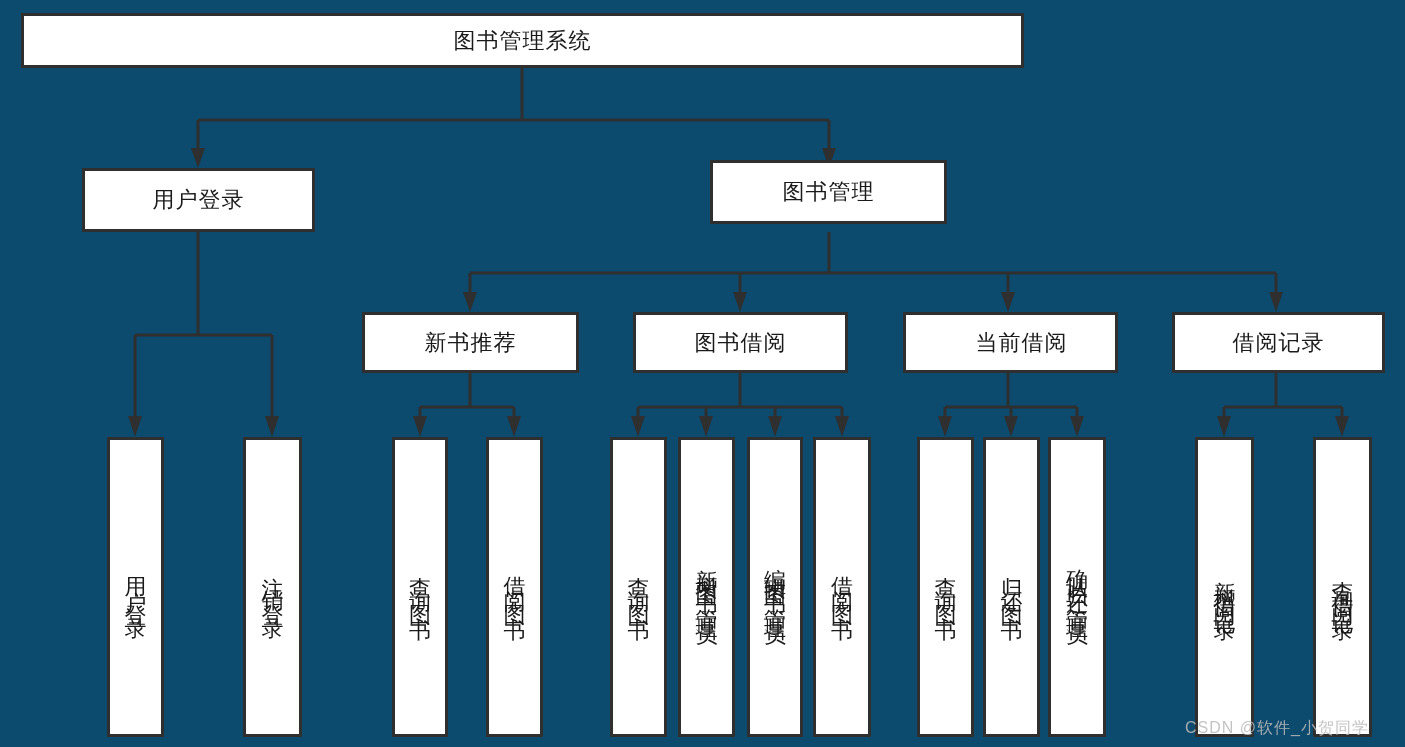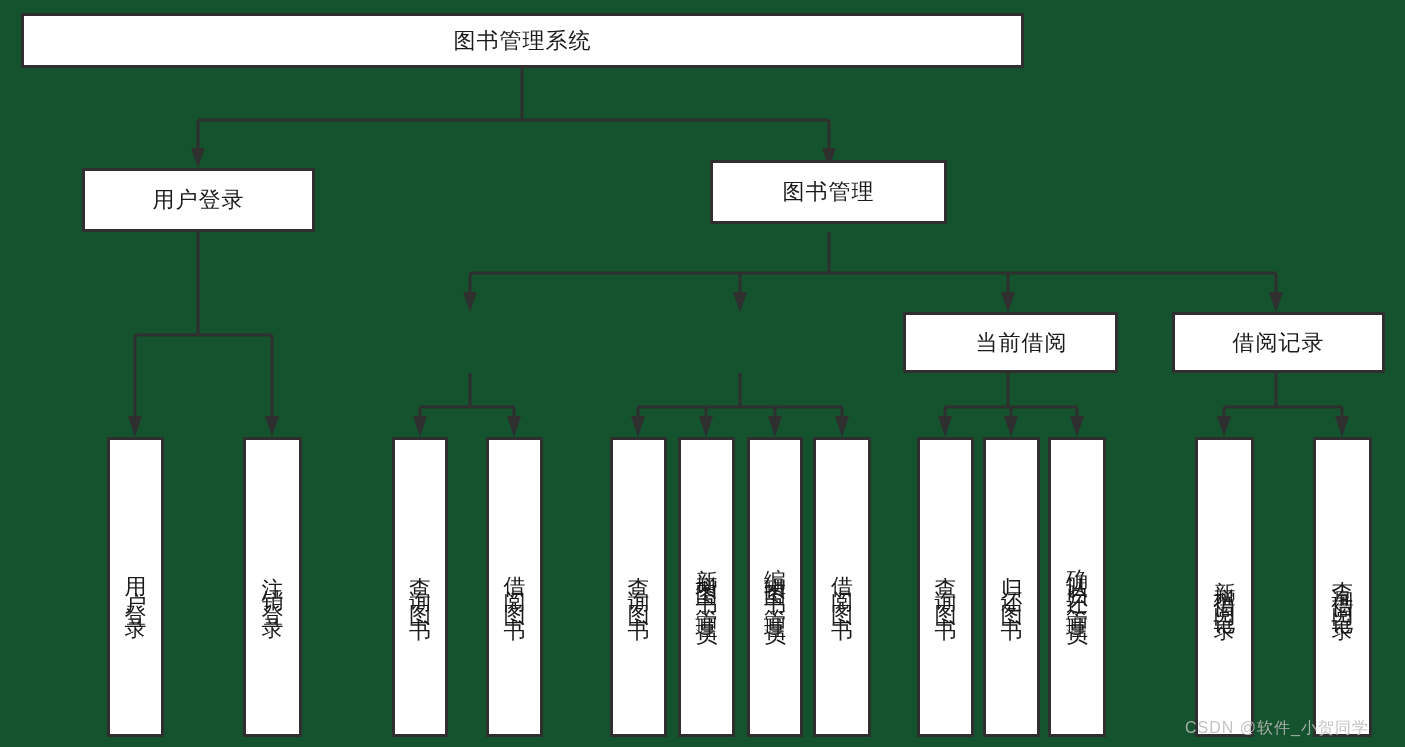--- a/index.html
+++ b/index.html
@@ -5,21 +5,21 @@
   html, body {
     margin: 0;
     padding: 0;
     background: #ffffff;
     font-family: "Liberation Sans", "DejaVu Sans", sans-serif;
   }
   .canvas {
     position: relative;
     width: 1405px;
     height: 747px;
-    background: #14532d;
+    background: #0c4a6e;
     overflow: hidden;
     color: #1a1a1a;
   }
   .connectors {
     position: absolute;
     left: 0; top: 0;
     width: 1405px; height: 747px;
     pointer-events: none;
   }
   .connectors line { stroke: #2f2f2f; stroke-width: 3; }
@@ -155,20 +155,26 @@
     <span>图书管理系统</span>
   </div>
 
   <div class="box" style="left:82px; top:168px; width:233px; height:64px;">
     <span>用户登录</span>
   </div>
   <div class="box" style="left:710px; top:160px; width:237px; height:64px;">
     <span>图书管理</span>
   </div>
 
+  <div class="box" style="left:362px; top:312px; width:217px; height:61px;">
+    <span>新书推荐</span>
+  </div>
+  <div class="box" style="left:633px; top:312px; width:215px; height:61px;">
+    <span>图书借阅</span>
+  </div>
   <div class="box" style="left:903px; top:312px; width:215px; height:61px;padding-left:22px;">
     <span>当前借阅</span>
   </div>
   <div class="box" style="left:1172px; top:312px; width:213px; height:61px;">
     <span>借阅记录</span>
   </div>
 
   <div class="leaf" style="left:107px; width:57px;">
     <span class="vtext sp4">用户登录</span>
   </div>

